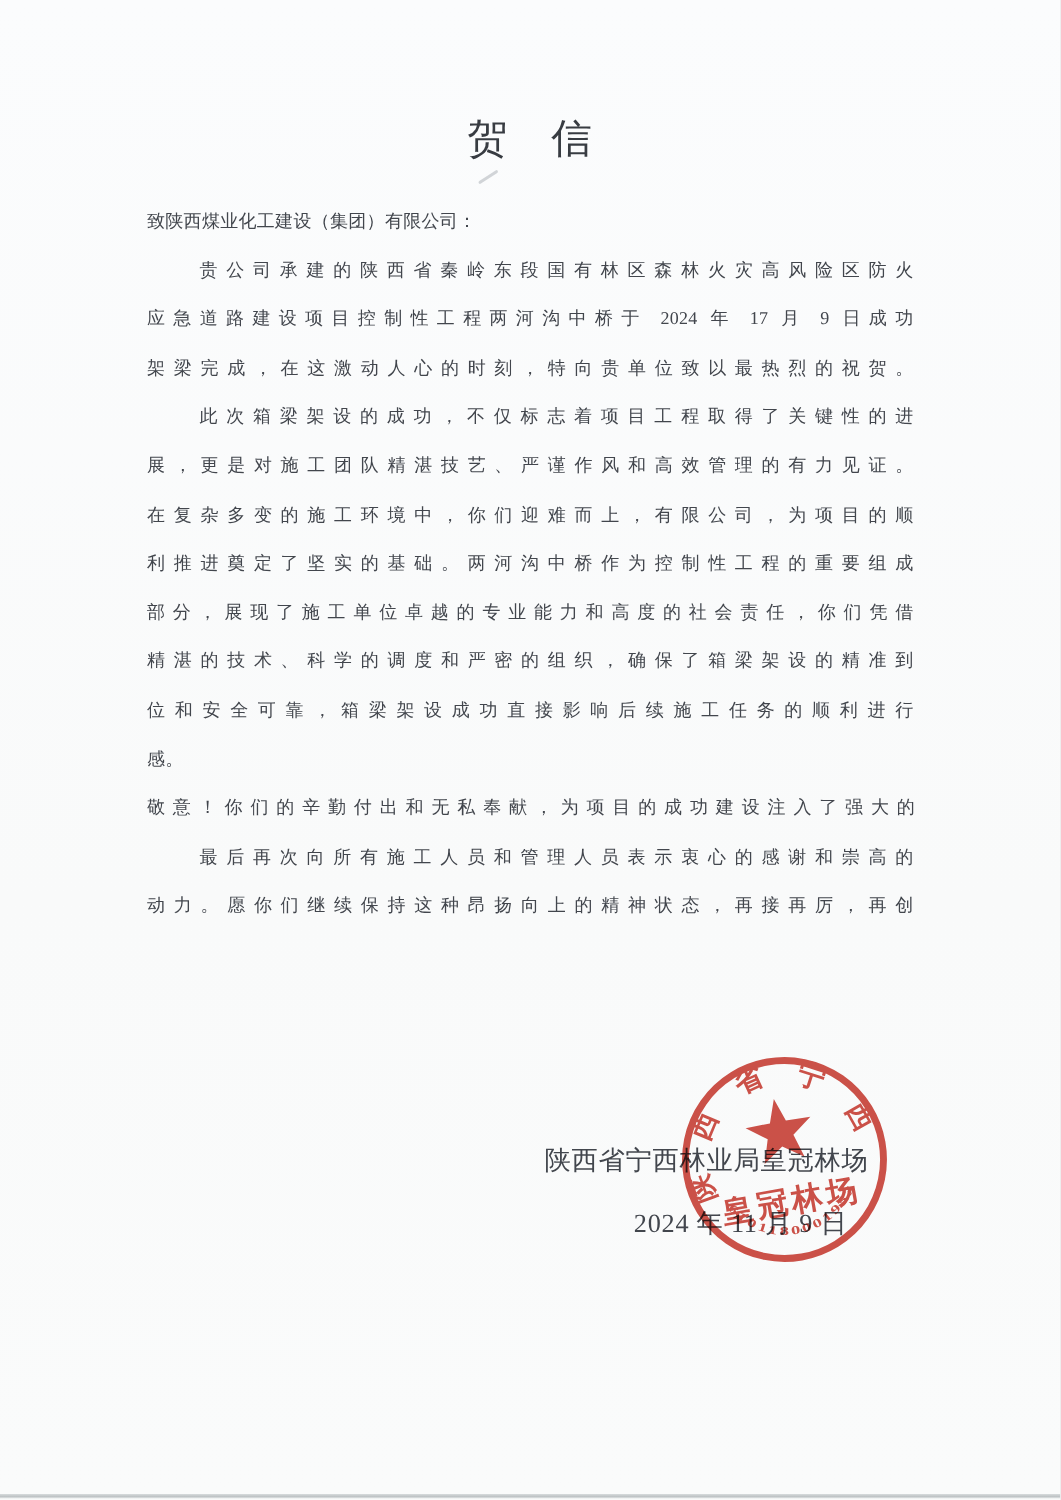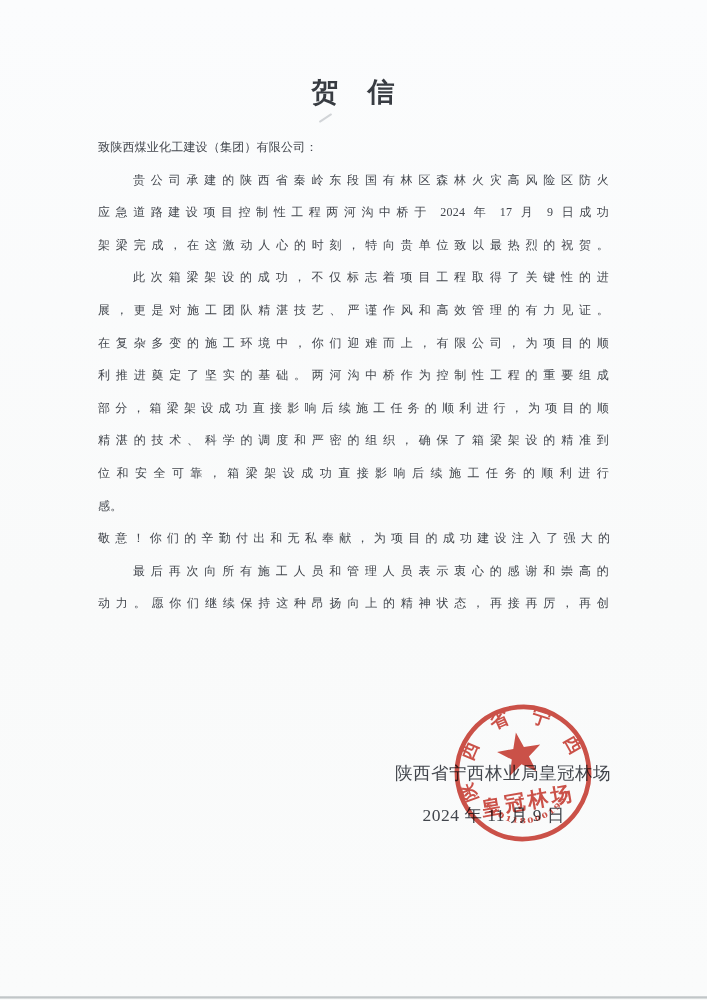--- a/index.html
+++ b/index.html
@@ -6,39 +6,39 @@
   .page{
     position:relative;
     width:707px;height:1000px;
     background:linear-gradient(180deg,#fbfcfd 0%,#f9fafa 60%,#fafbfb 100%);
     overflow:hidden;
     font-family:"Liberation Serif","DejaVu Serif",serif;
   }
   .title{
     position:absolute;top:74px;left:0;width:707px;
     text-align:center;
-    font-size:27px;font-weight:bold;color:#383c42;
+    font-size:27px;font-weight:normal;color:#383c42;
     letter-spacing:1px;
   }
   .pen-artifact{
     position:absolute;left:318px;top:117px;width:15px;height:2px;
     background:#c3c7cb;transform:rotate(-33deg);opacity:.75;border-radius:1px;
   }
   .bodytext{
     position:absolute;left:98px;top:131px;width:511px;
   }
   .line{
     line-height:32.6px;font-size:12px;color:#42464d;
     letter-spacing:.2px;white-space:normal;
   }
   .just{text-align:justify;text-align-last:justify;}
   .indent{text-indent:35px;}
   .tight{letter-spacing:-0.9px;}
   .sig-org{
-    position:absolute;top:761px;right:96px;
+    position:absolute;top:761px;right:128px;
     font-size:17.5px;color:#42464d;letter-spacing:.5px;z-index:1;
   }
   .sig-date{
     position:absolute;top:803px;right:142px;
     font-size:17.5px;color:#42464d;letter-spacing:.5px;z-index:1;margin-left:20px;
   }
   .stamp{
     position:absolute;left:448px;top:698px;z-index:2;
     transform:rotate(-10deg);
     mix-blend-mode:multiply;opacity:.88;
@@ -62,21 +62,21 @@
 
   <div class="bodytext">
     <div class="line">致陕西煤业化工建设（集团）有限公司：</div>
     <div class="line indent just">贵公司承建的陕西省秦岭东段国有林区森林火灾高风险区防火</div>
     <div class="line just">应急道路建设项目控制性工程两河沟中桥于 2024 年 17 月 9 日成功</div>
     <div class="line just">架梁完成，在这激动人心的时刻，特向贵单位致以最热烈的祝贺。</div>
     <div class="line indent just">此次箱梁架设的成功，不仅标志着项目工程取得了关键性的进</div>
     <div class="line just">展，更是对施工团队精湛技艺、严谨作风和高效管理的有力见证。</div>
     <div class="line just">在复杂多变的施工环境中，你们迎难而上，有限公司，为项目的顺</div>
     <div class="line just">利推进奠定了坚实的基础。两河沟中桥作为控制性工程的重要组成</div>
-    <div class="line just">部分，箱梁架设成功直接影响后续施工任务的顺利进行，为项目的顺</div>
+    <div class="line just">部分，展现了施工单位卓越的专业能力和高度的社会责任，你们凭借</div>
     <div class="line just">精湛的技术、科学的调度和严密的组织，确保了箱梁架设的精准到</div>
     <div class="line just">位和安全可靠，箱梁架设成功直接影响后续施工任务的顺利进行</div>
     <div class="line">感。</div>
     <div class="line just tight">敬意！你们的辛勤付出和无私奉献，为项目的成功建设注入了强大的</div>
     <div class="line indent just">最后再次向所有施工人员和管理人员表示衷心的感谢和崇高的</div>
     <div class="line just">动力。愿你们继续保持这种昂扬向上的精神状态，再接再厉，再创</div>
 
   </div>
 
   <div class="sig-org">陕西省宁西林业局皇冠林场</div>

